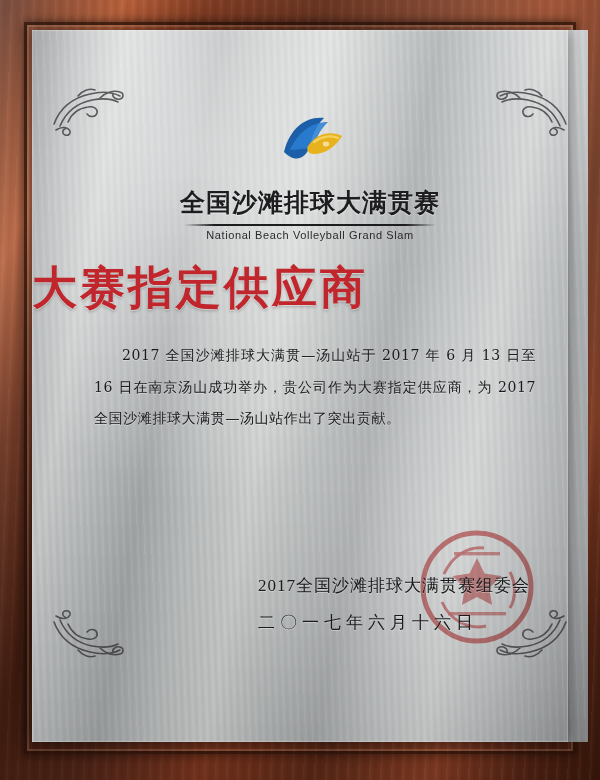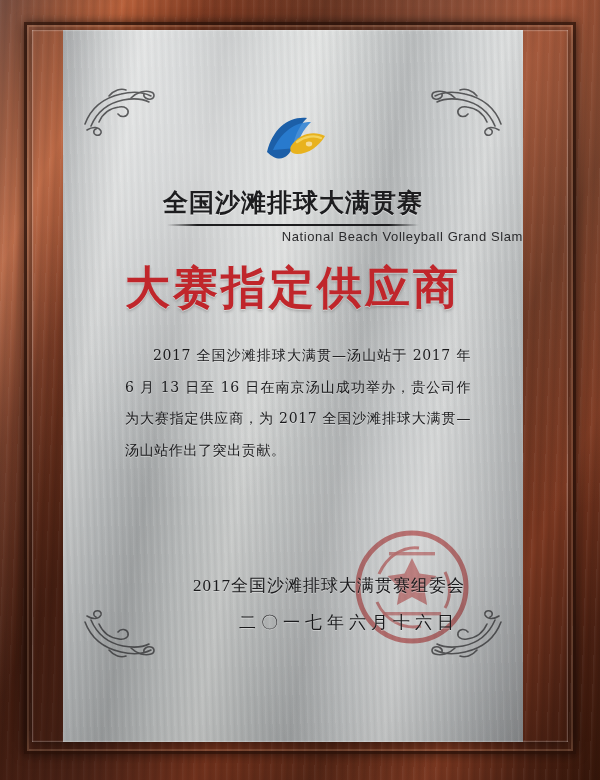--- a/index.html
+++ b/index.html
@@ -68,41 +68,40 @@
       inset 0 0 0 2px rgba(255,210,170,0.18),
       0 0 10px rgba(0,0,0,0.5);
     box-sizing: border-box;
   }
 
   
   .plate {
     position: absolute;
     left: 32px;
     top: 30px;
-    width: 460px;
+    width: 556px;
     height: 712px;
     box-sizing: border-box;
     background:
       linear-gradient(100deg,
         #8f9193 0%,
         #b9bcbd 7%,
         #d6d8d8 14%,
         #c2c5c6 21%,
         #aeb1b2 28%,
         #c9cccc 36%,
         #dadcdb 44%,
         #c4c7c7 52%,
         #b0b3b4 60%,
         #c7cacb 68%,
         #d8dada 76%,
         #bcbfc0 85%,
         #a2a5a7 93%,
         #8c8e90 100%);
     overflow: hidden;
-    margin-left: 31px;
   }
   .plate-brush {
     position: absolute;
     inset: 0;
     background:
       repeating-linear-gradient(88deg,
         rgba(255,255,255,0.10) 0px,
         rgba(255,255,255,0.00) 2px,
         rgba(120,124,126,0.10) 4px,
         rgba(255,255,255,0.00) 7px);
@@ -148,40 +147,39 @@
   .logo-title-cn {
     font-family: "DejaVu Sans", sans-serif;
     font-weight: bold;
     font-size: 25px;
     letter-spacing: 1px;
     color: #1d1d1f;
     text-shadow: 0 1px 0 rgba(255,255,255,0.5);
   }
   .logo-title-en {
     font-family: "Liberation Sans", sans-serif;
-    font-size: 13px;
+    font-size: 11px;
     letter-spacing: 0.6px;
     color: #2a2a2c;
     margin-top: 3px;
-    text-align: right;
   }
   .logo-rule {
     width: 252px;
     height: 2px;
     margin: 5px auto 0 auto;
     background: linear-gradient(90deg, rgba(30,30,32,0) 0%, #1d1d1f 12%, #1d1d1f 88%, rgba(30,30,32,0) 100%);
   }
 
   
   .main-title {
     position: absolute;
     top: 228px;
     left: 0;
     right: 0;
-    text-align: center;
+    text-align: left;
     font-family: "DejaVu Sans", sans-serif;
     font-weight: bold;
     font-size: 45px;
     letter-spacing: 3px;
     color: #c0262b;
     text-shadow:
       0 1px 0 rgba(255,255,255,0.45),
       0 2px 3px rgba(0,0,0,0.22);
   }
 
@@ -221,21 +219,21 @@
     text-shadow: 0 1px 0 rgba(255,255,255,0.35);
   }
   .sign-org {
     font-size: 17px;
     letter-spacing: 1px;
   }
   .sign-date {
     font-size: 17px;
     letter-spacing: 5px;
     margin-top: 14px;
-    text-align: right;
+    text-align: left;
     padding-right: 6px;
   }
 
   
   .seal {
     position: absolute;
     right: 52px;
     bottom: 96px;
     width: 118px;
     height: 118px;

